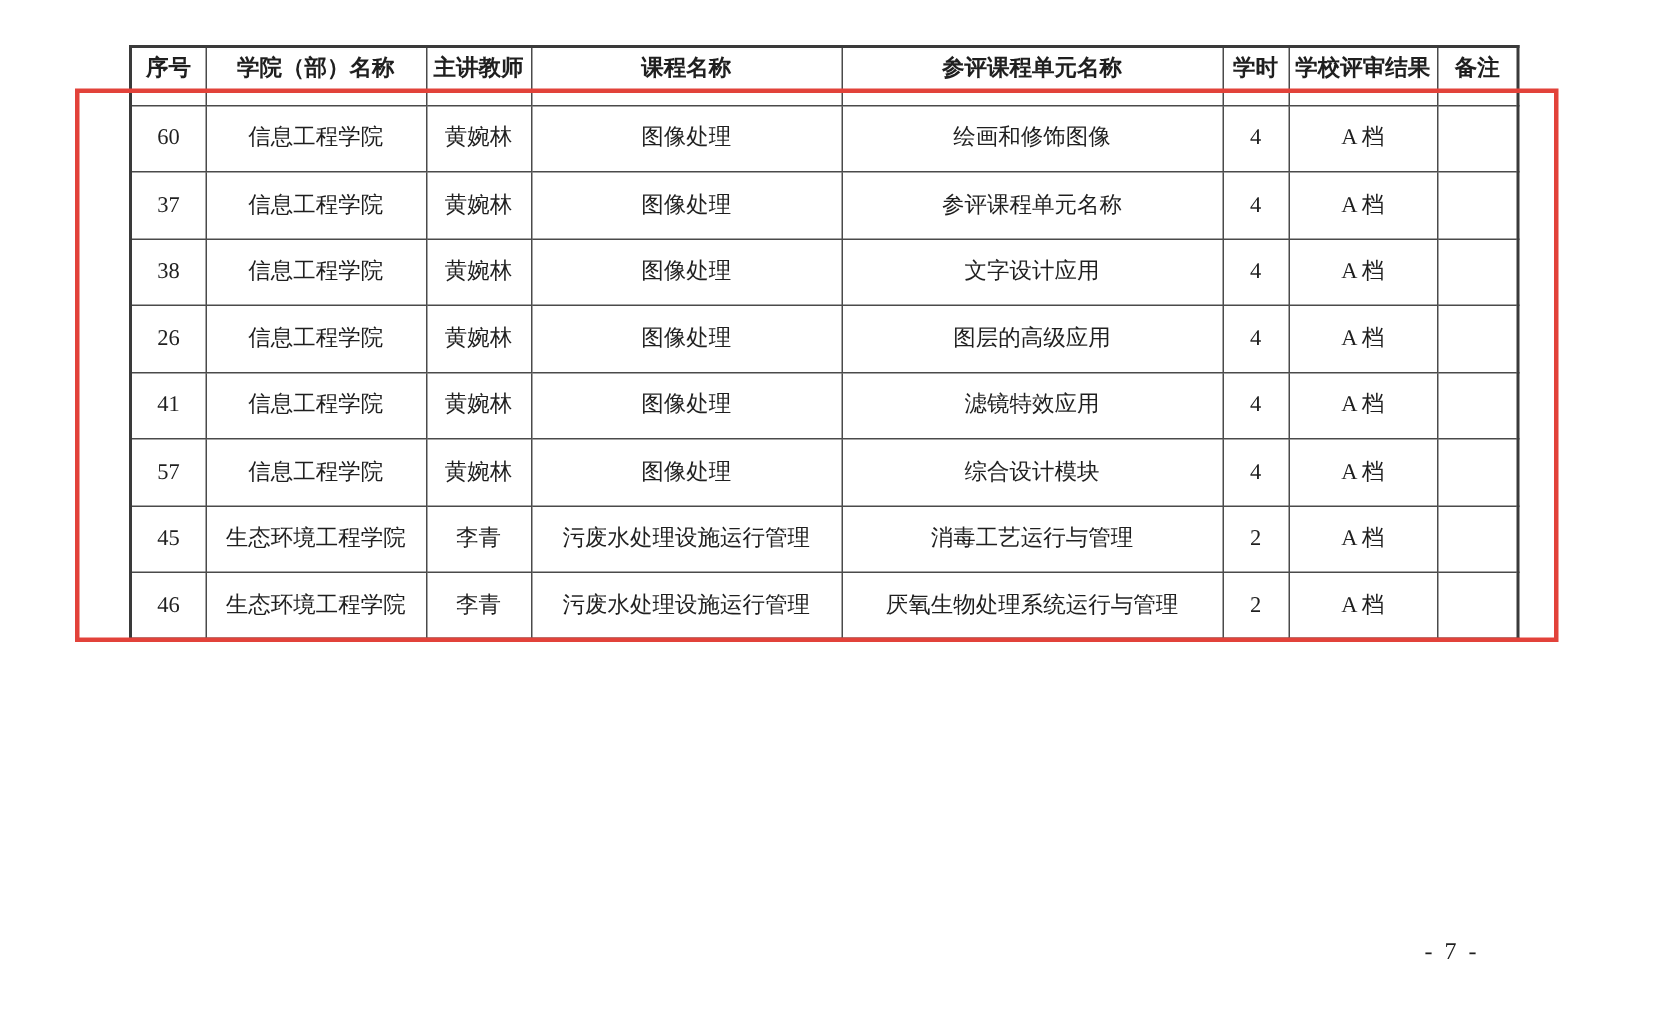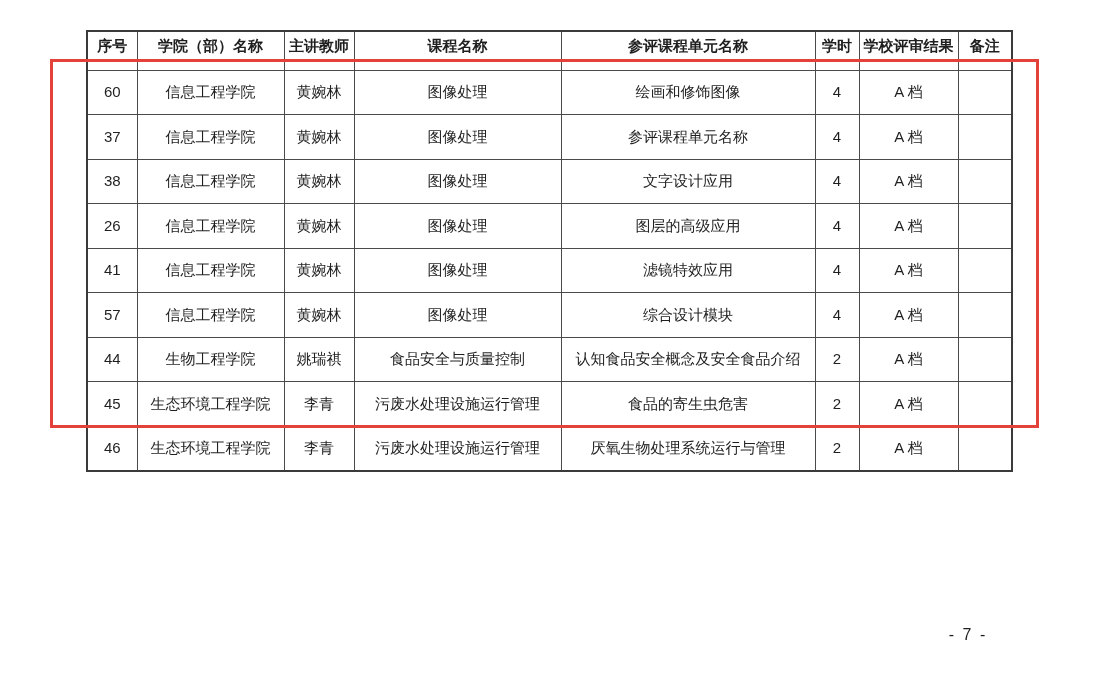--- a/index.html
+++ b/index.html
@@ -2,21 +2,21 @@
 <html><head>
 <meta charset="utf-8">
 <style>
   * { margin: 0; padding: 0; box-sizing: border-box; }
   html, body { background: #ffffff; }
   .page {
     position: relative;
     width: 1116px;
     height: 659px;
     background: #ffffff;
-    font-family: Liberation Sans, sans-serif;
+    font-family: Liberation Serif, serif;
     color: #1f1f1f;
     overflow: hidden;
   }
   table.review-table {
     position: absolute;
     left: 86px;
     top: 30px;
     border-collapse: collapse;
     table-layout: fixed;
     border: 2px solid #3a3a3a;
@@ -153,35 +153,25 @@
       <td>57</td>
       <td>信息工程学院</td>
       <td>黄婉林</td>
       <td>图像处理</td>
       <td>综合设计模块</td>
       <td>4</td>
       <td>A 档</td>
       <td></td>
     </tr>
         <tr class="data-row">
-      <td>44</td>
-      <td>生物工程学院</td>
-      <td>姚瑞祺</td>
-      <td>食品安全与质量控制</td>
-      <td>认知食品安全概念及安全食品介绍</td>
-      <td>2</td>
-      <td>A 档</td>
-      <td></td>
-    </tr>
-        <tr class="data-row">
       <td>45</td>
       <td>生态环境工程学院</td>
       <td>李青</td>
       <td>污废水处理设施运行管理</td>
-      <td>食品的寄生虫危害</td>
+      <td>消毒工艺运行与管理</td>
       <td>2</td>
       <td>A 档</td>
       <td></td>
     </tr>
         <tr class="data-row">
       <td>46</td>
       <td>生态环境工程学院</td>
       <td>李青</td>
       <td>污废水处理设施运行管理</td>
       <td>厌氧生物处理系统运行与管理</td>

